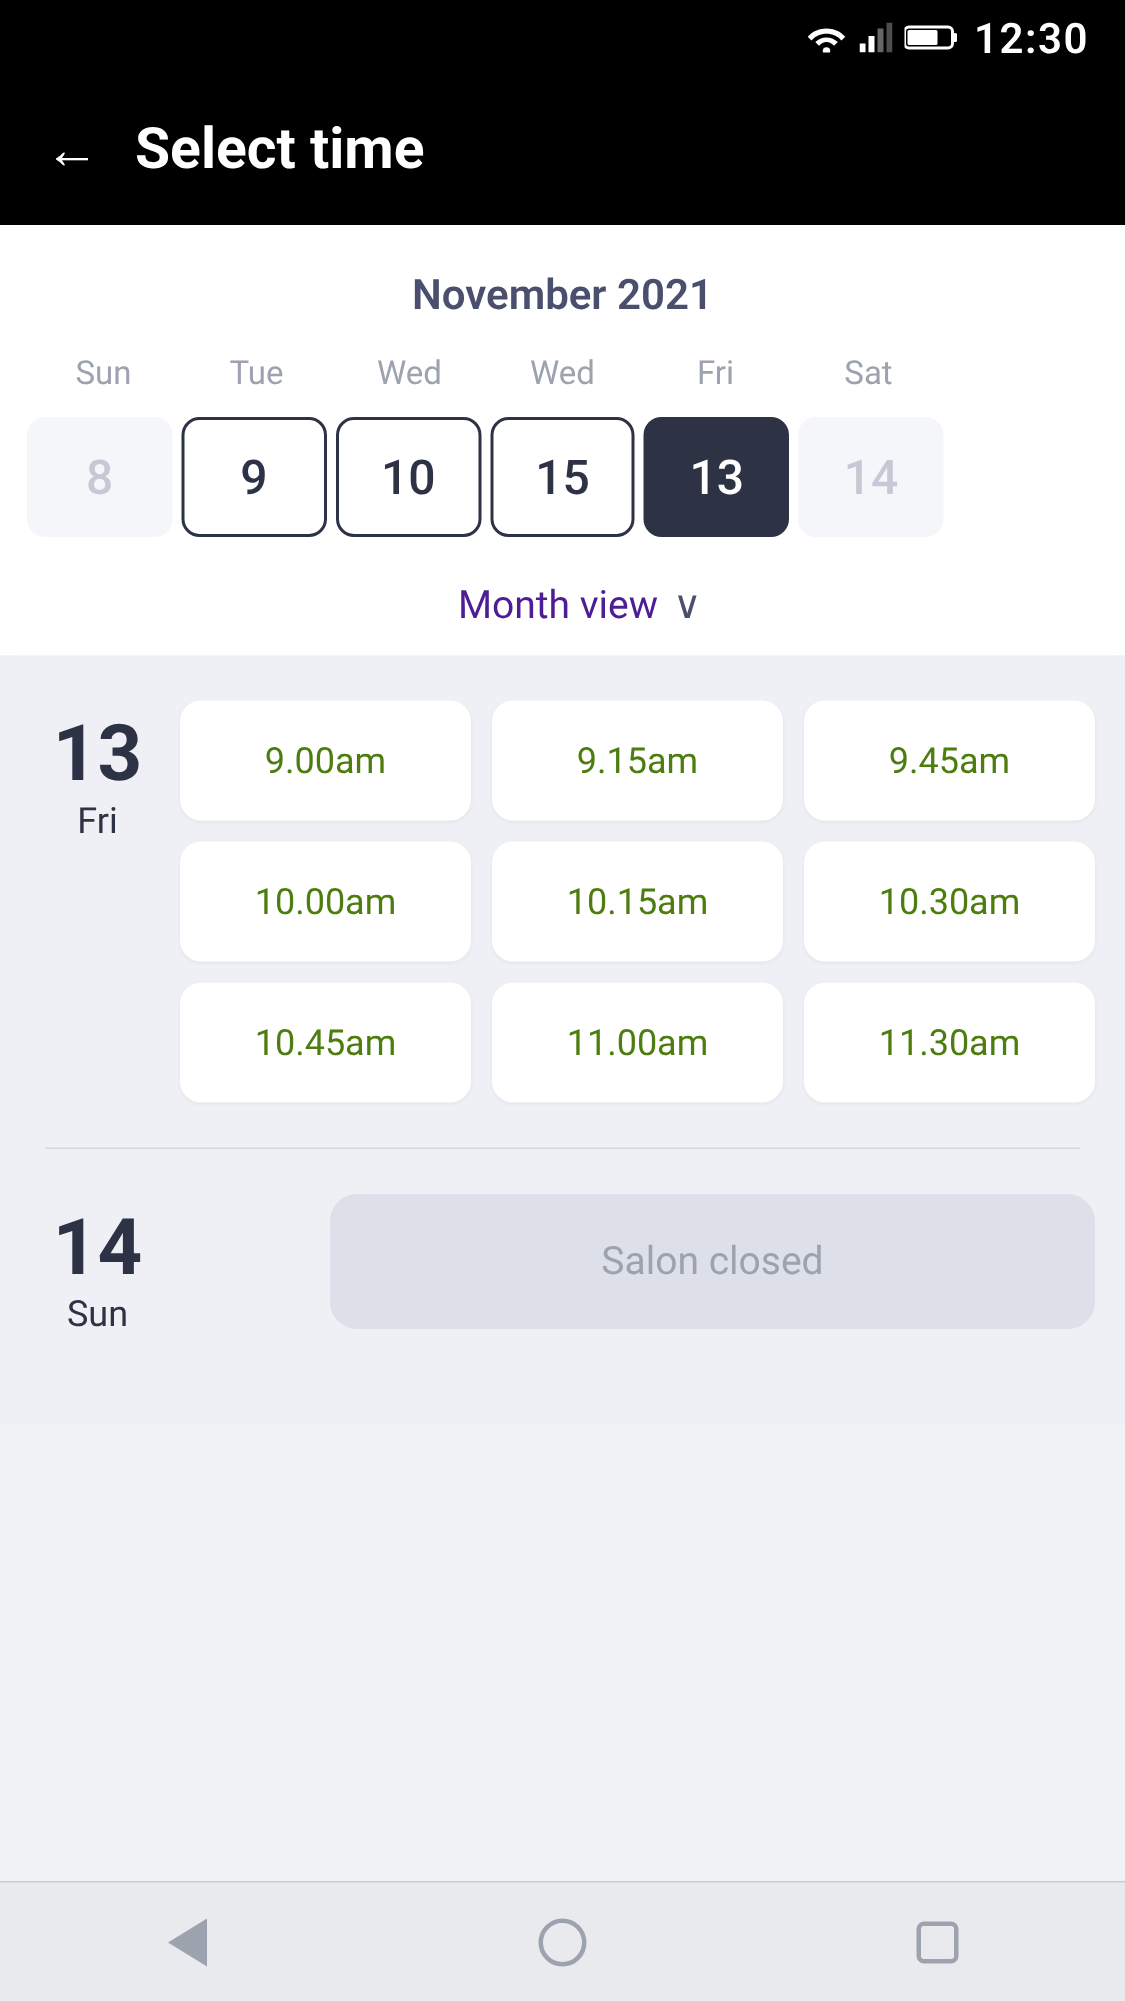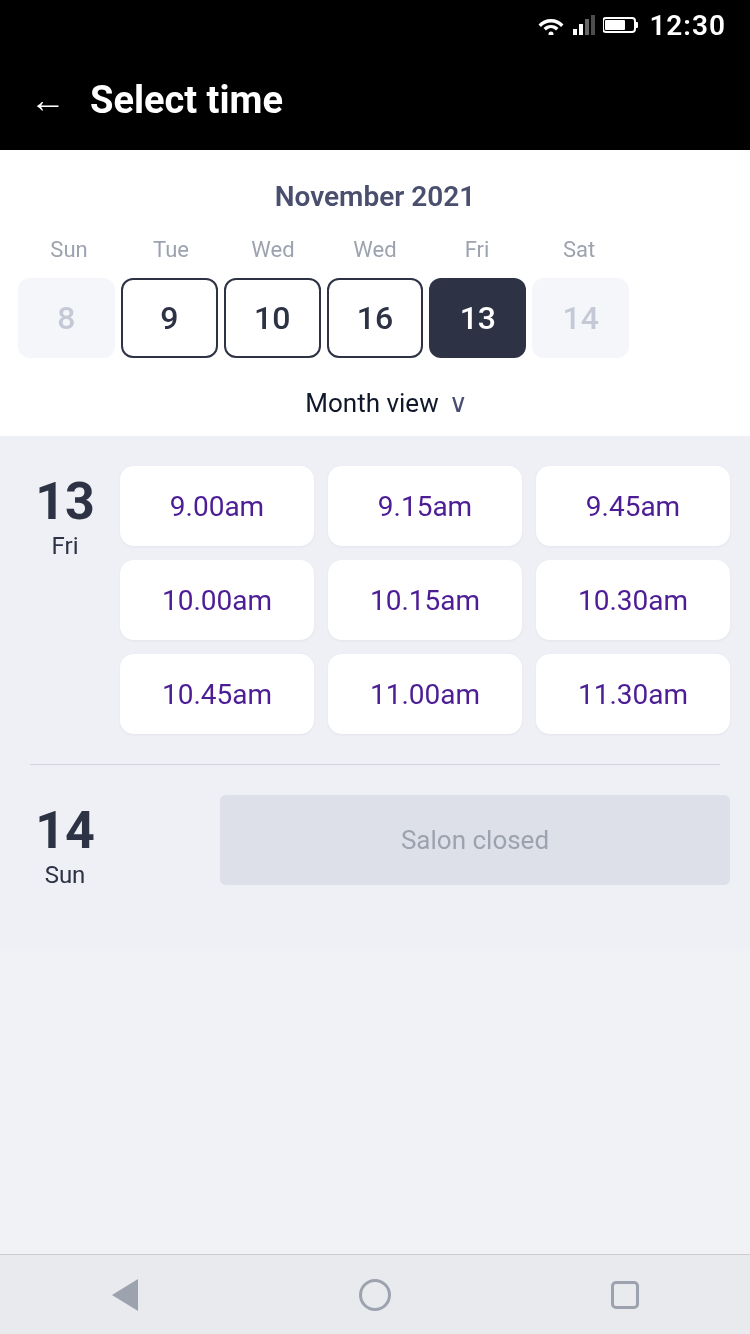--- a/index.html
+++ b/index.html
@@ -115,21 +115,21 @@
       display: flex;
       align-items: center;
       justify-content: center;
       gap: 10px;
       padding: 14px 0 18px;
       background: #fff;
       cursor: pointer;
     }
     .month-view-label {
       font-size: 26px;
-      color: #0f172a;
+      color: #4c1d95;
       margin-left: 23px;
     }
     .chevron-down {
       font-size: 26px;
       color: #4a4f6e;
     }
 
     
     .main-content {
       background: #eef0f5;
@@ -167,29 +167,29 @@
       grid-template-columns: repeat(3, 1fr);
       gap: 14px;
     }
     .time-slot {
       background: #fff;
       border-radius: 14px;
       height: 80px;
       display: flex;
       align-items: center;
       justify-content: center;
-      font-size: 28px;
-      color: #4c1d95;
+      font-size: 24px;
+      color: #4d7c0f;
       cursor: pointer;
       box-shadow: 0 1px 3px rgba(0,0,0,0.05);
     }
     .closed-slot {
       margin-left: 100px;
       background: #dde0e9;
-      border-radius: 6px;
+      border-radius: 18px;
       height: 90px;
       display: flex;
       align-items: center;
       justify-content: center;
       font-size: 26px;
       color: #9ca3af;
     }
 
     
     .divider {
@@ -286,21 +286,21 @@
     <div class="day-header">Tue</div>
     <div class="day-header">Wed</div>
     <div class="day-header">Wed</div>
     <div class="day-header">Fri</div>
     <div class="day-header">Sat</div>
   </div>
   <div class="date-row">
     <div class="date-cell inactive">8</div>
     <div class="date-cell active">9</div>
     <div class="date-cell active">10</div>
-    <div class="date-cell active">16</div>
+    <div class="date-cell active">15</div>
     <div class="date-cell selected">13</div>
     <div class="date-cell inactive">14</div>
   </div>
   <div class="month-view-toggle">
     <span class="month-view-label">Month view</span>
     <span class="chevron-down">∨</span>
   </div>
 </div>
 
 <div class="main-content">

